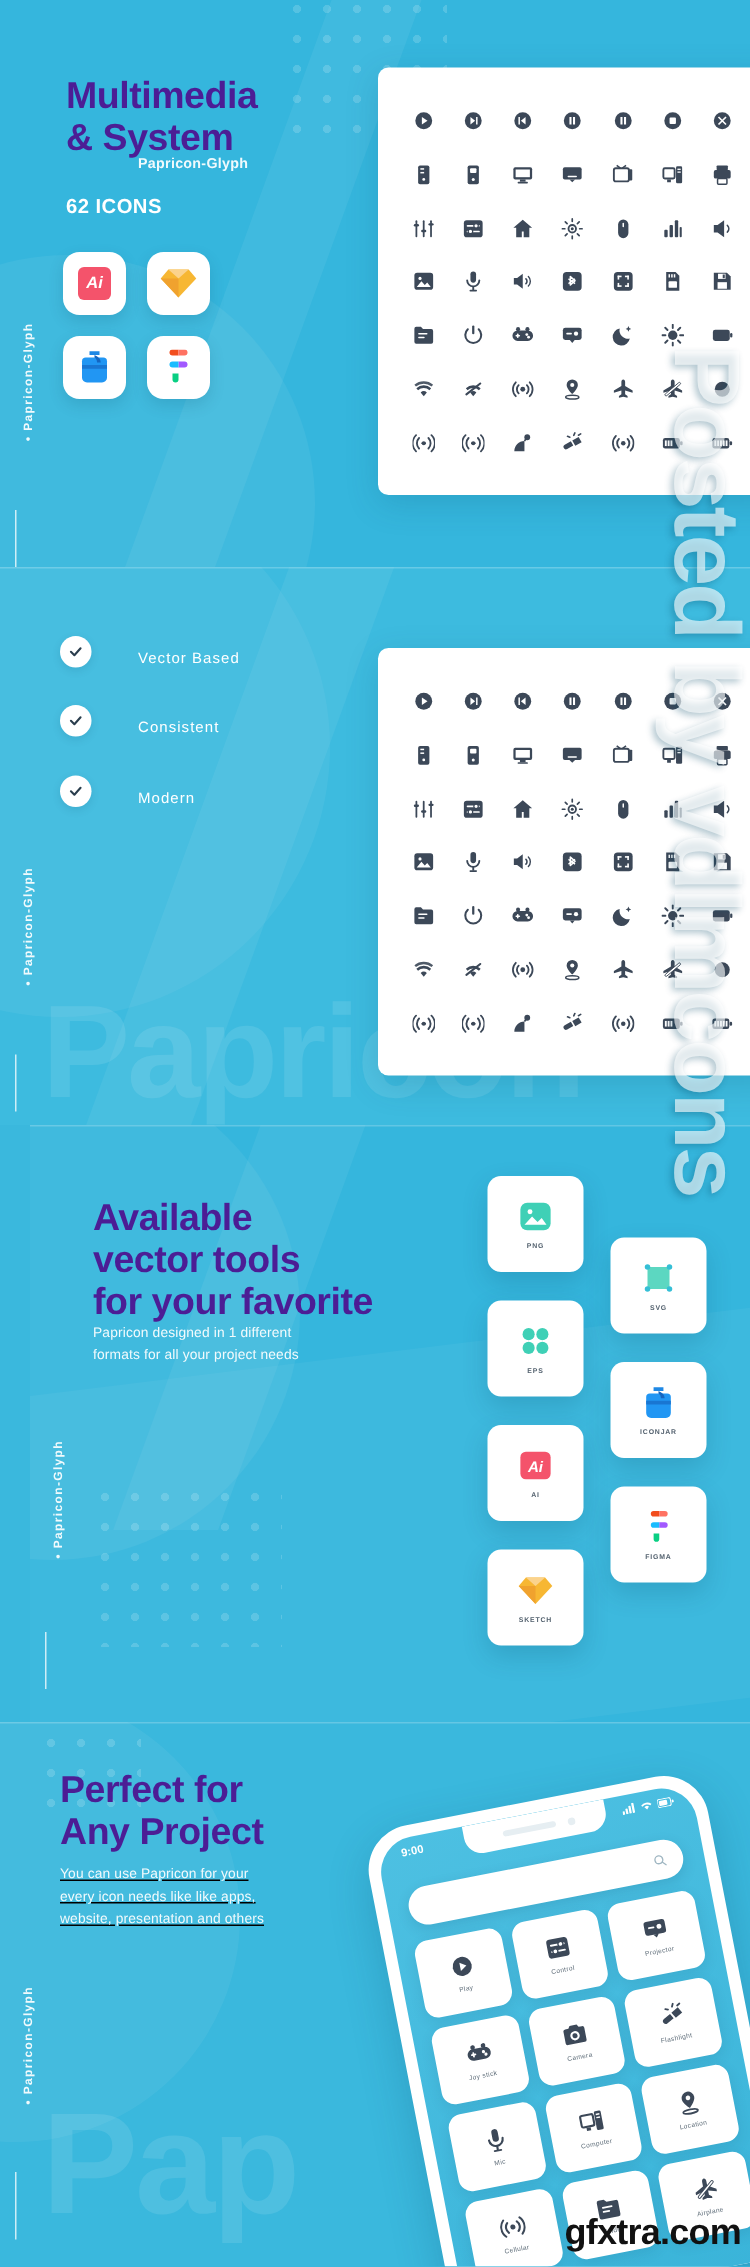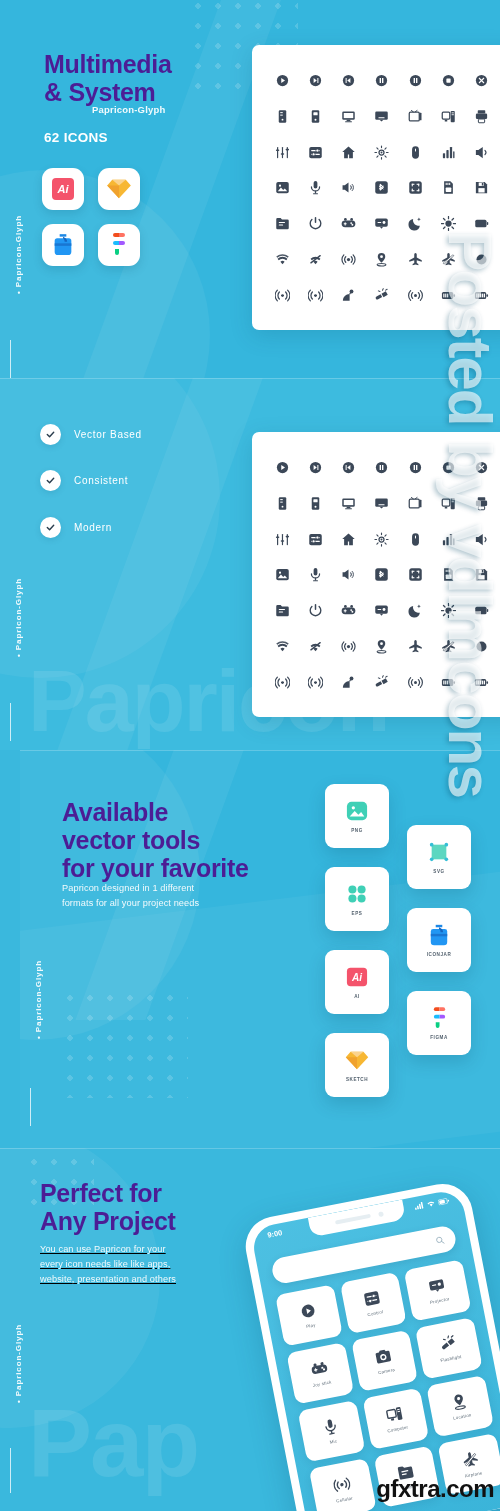--- a/index.html
+++ b/index.html
@@ -100,21 +100,21 @@
   }
   .icon-grid {
     position: absolute; display: grid;
     grid-template-columns: repeat(7, 1fr);
     align-items: center; justify-items: center;
   }
   .gicon { width: 15px; height: 15px; display: block; }
   .gicon svg { width: 100%; height: 100%; fill: #3c4858; display: block; }
 
   
-  .feat { position: absolute; display: flex; align-items: center; gap: 13px; }
+  .feat { position: absolute; display: flex; align-items: flex-end; gap: 31px; }
   .feat-circle {
     width: 21px; height: 21px; border-radius: 50%; background: #fff;
     display: flex; align-items: center; justify-content: center;
     box-shadow: 0 2px 6px rgba(0,60,90,.13); flex: none;
   }
   .feat-circle svg { width: 11px; height: 11px; stroke: #2a3d4d; }
   .feat-label { color: #fff; font-size: 10px; letter-spacing: .7px; }
 
   
   .fcard {

